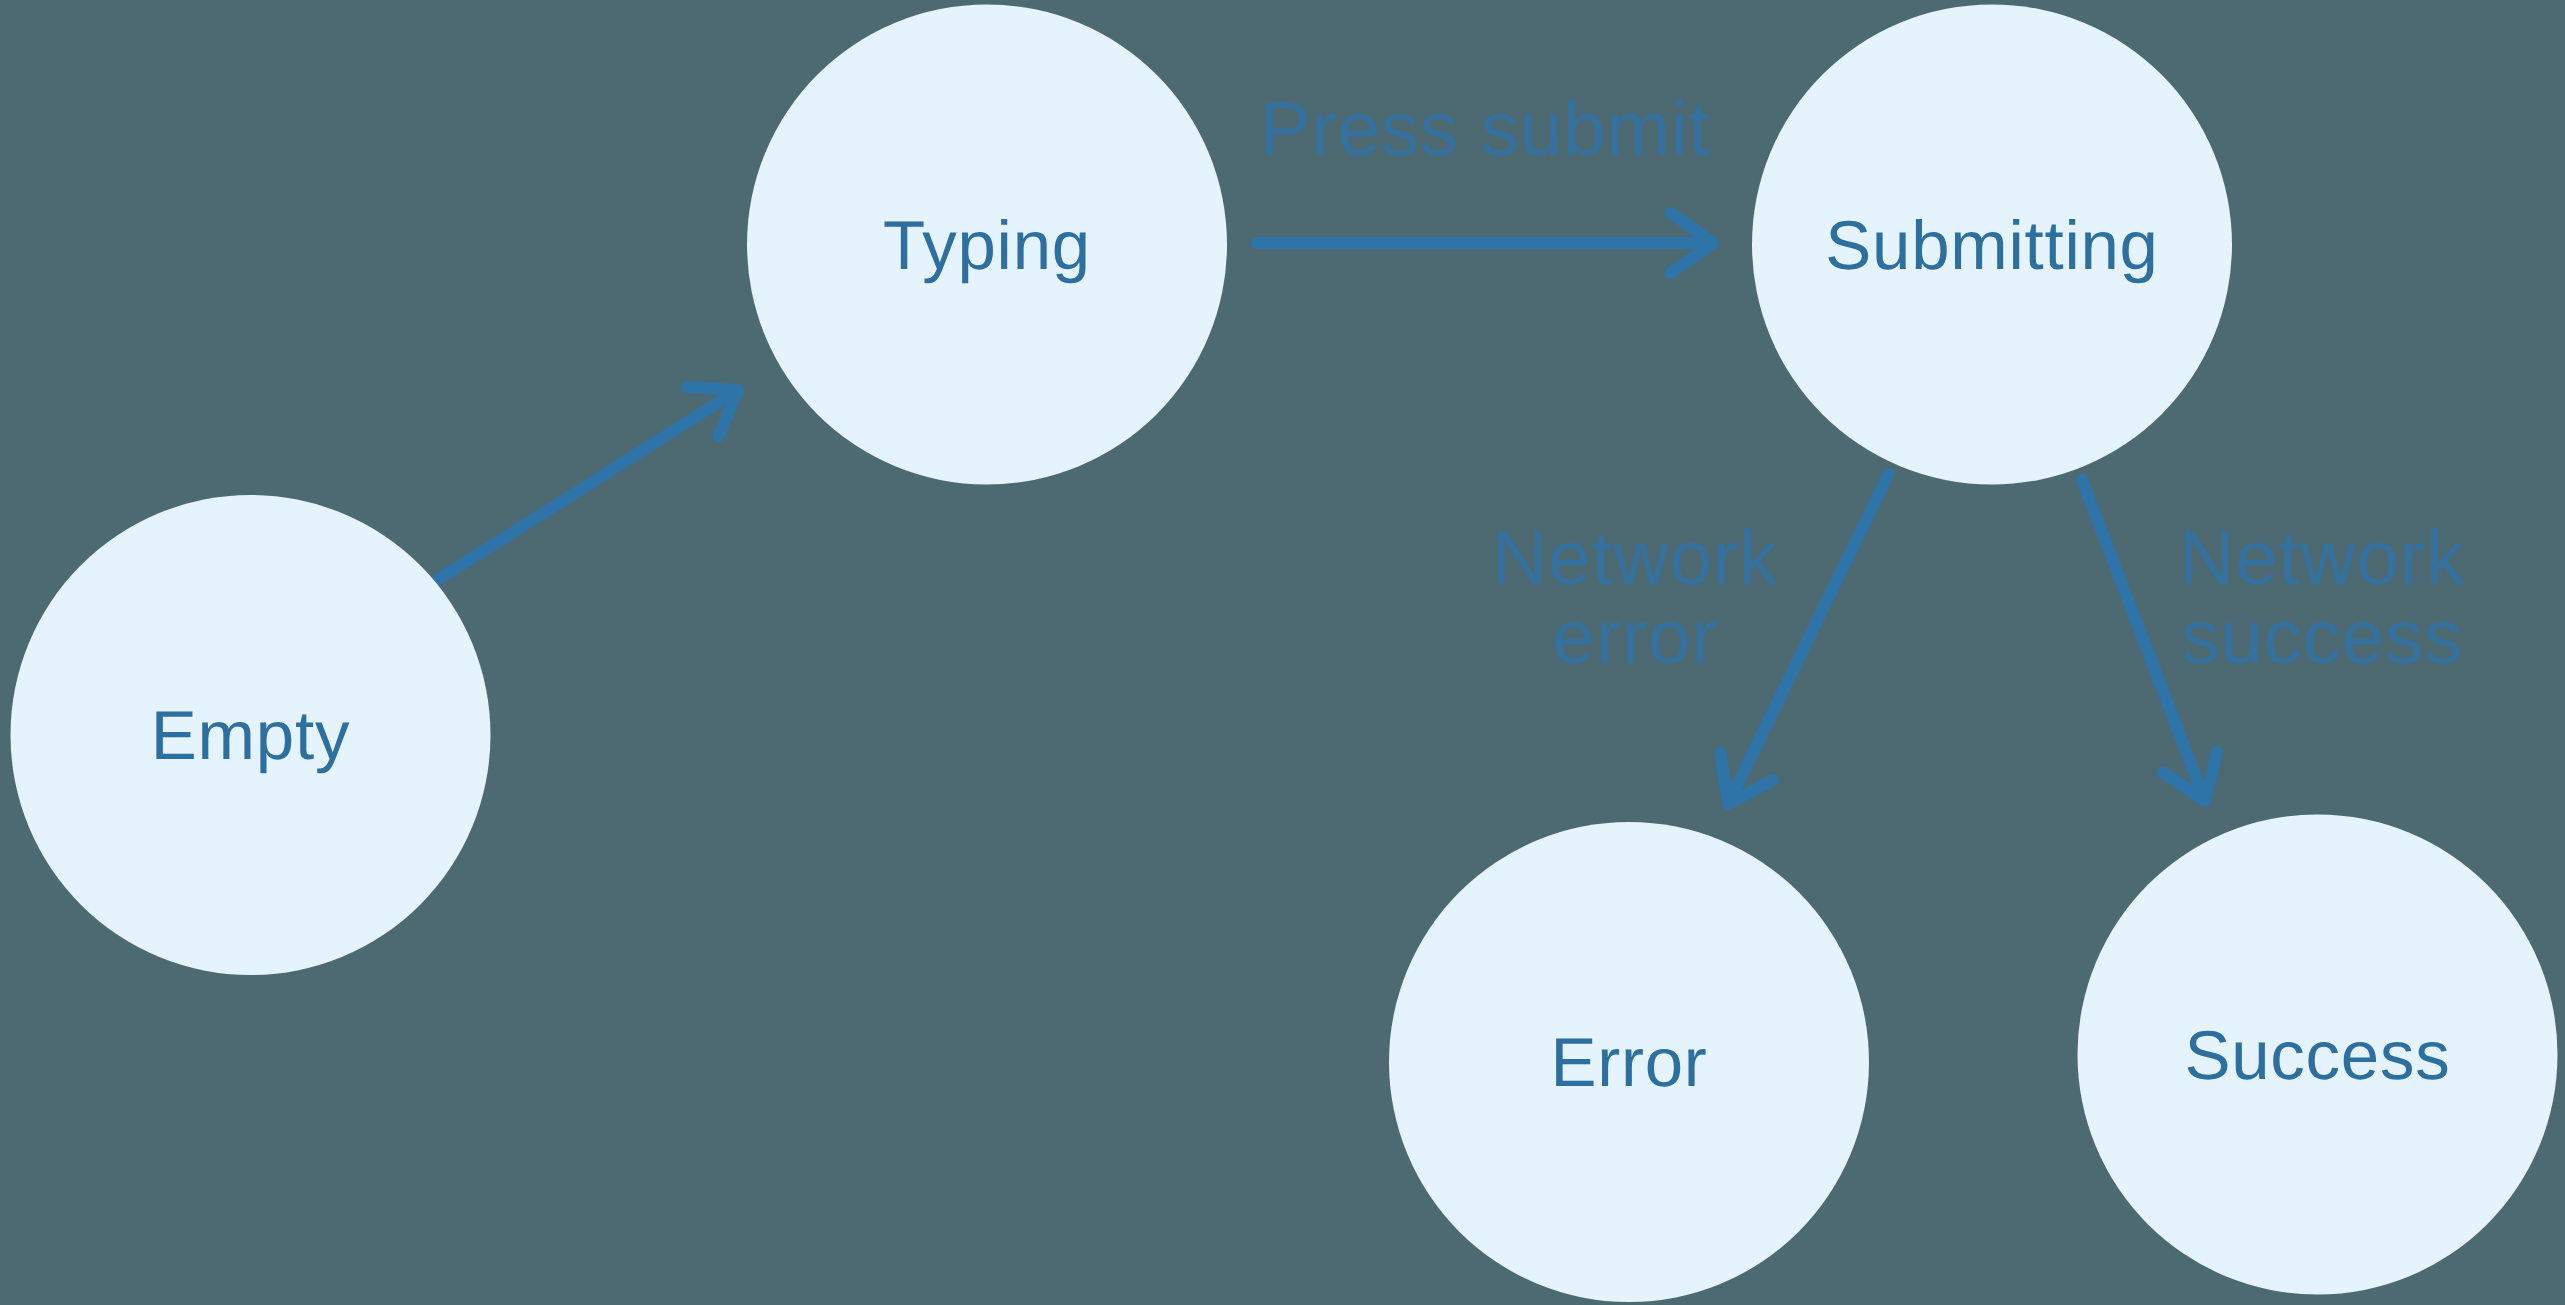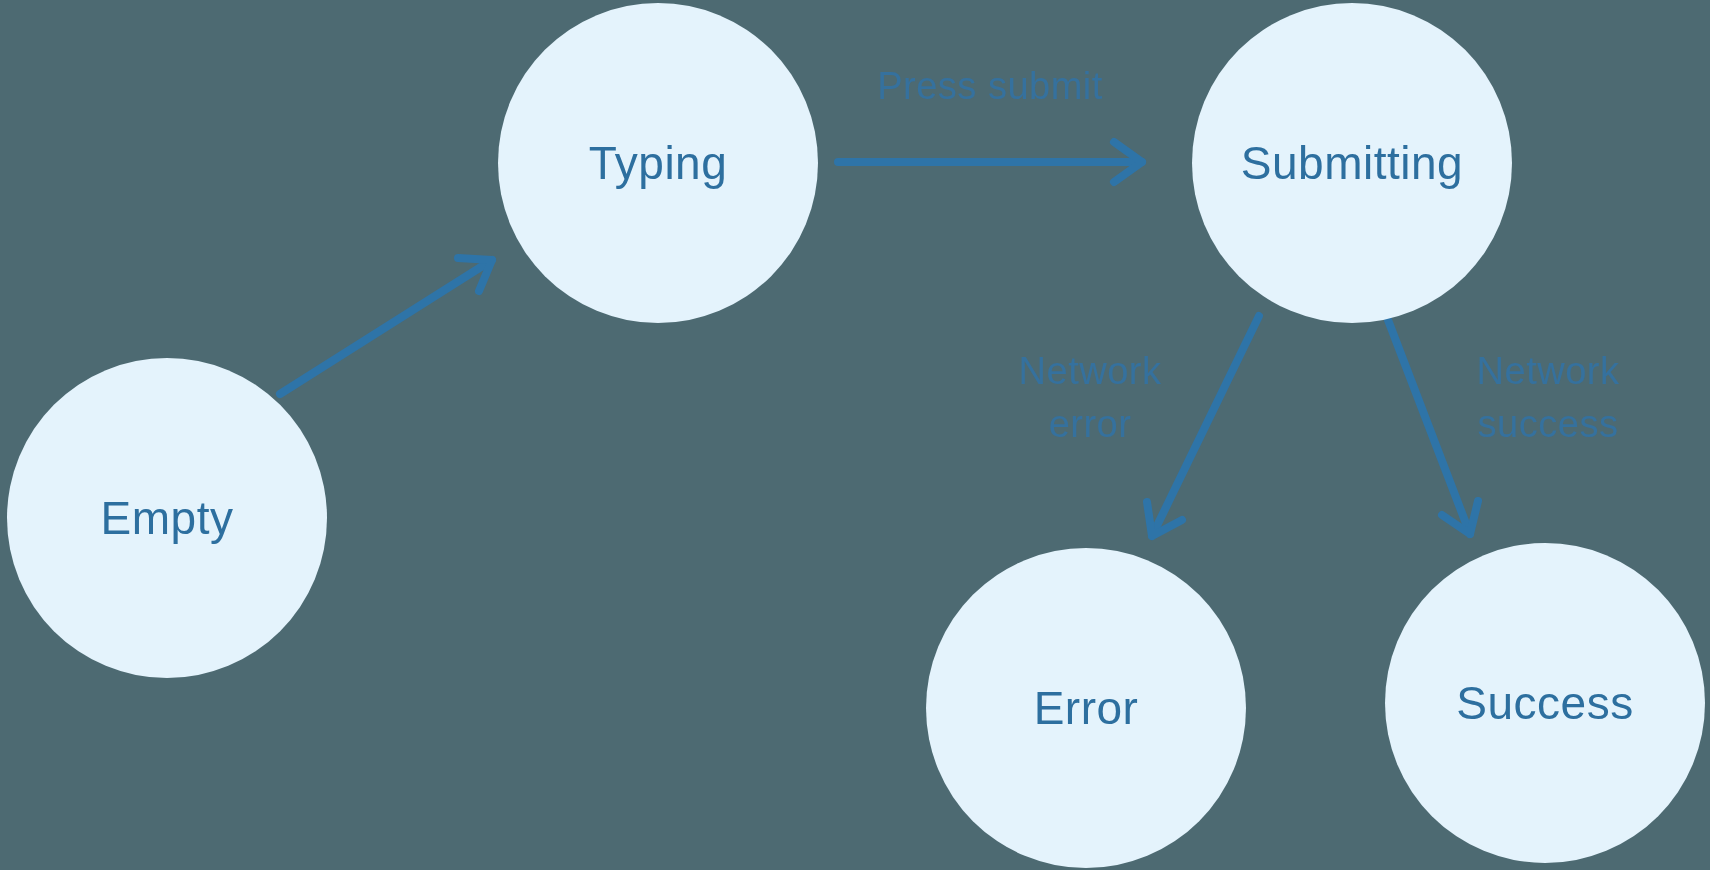--- a/index.html
+++ b/index.html
@@ -25,23 +25,23 @@
     align-items: center;
     justify-content: center;
   }
   .node .node-label {
     color: #2d6f9f;
     font-size: 46px;
     font-weight: 500;
     letter-spacing: 0.5px;
     text-align: center;
   }
-  .node-empty      { left: 7px;    top: 358px; }
+  .node-empty      { left: 7px;    top: 330px; }
   .node-typing     { left: 498px;  top: 3px;   }
-  .node-submitting { left: 1192px; top: 3px;   }
+  .node-submitting { left: 1168px; top: 3px;   }
   .node-error      { left: 926px;  top: 548px; }
   .node-success    { left: 1385px; top: 543px; }
 
   #edges {
     position: absolute;
     left: 0;
     top: 0;
     width: 1710px;
     height: 870px;
     pointer-events: none;
@@ -52,21 +52,21 @@
     stroke-width: 8;
     stroke-linecap: round;
     stroke-linejoin: round;
   }
 
   .edge-label {
     position: absolute;
     transform: translate(-50%, -50%);
     text-align: center;
     color: #35719e;
-    font-size: 38px;
+    font-size: 51px;
     font-weight: 500;
     line-height: 53px;
     letter-spacing: 0.5px;
     white-space: nowrap;
   }
   .edge-label span { display: block; }
   .label-start-typing    { left: 332px;  top: 238px; }
   .label-press-submit    { left: 990px;  top: 86px;  }
   .label-network-error   { left: 1090px; top: 398px; }
   .label-network-success { left: 1548px; top: 398px; }

